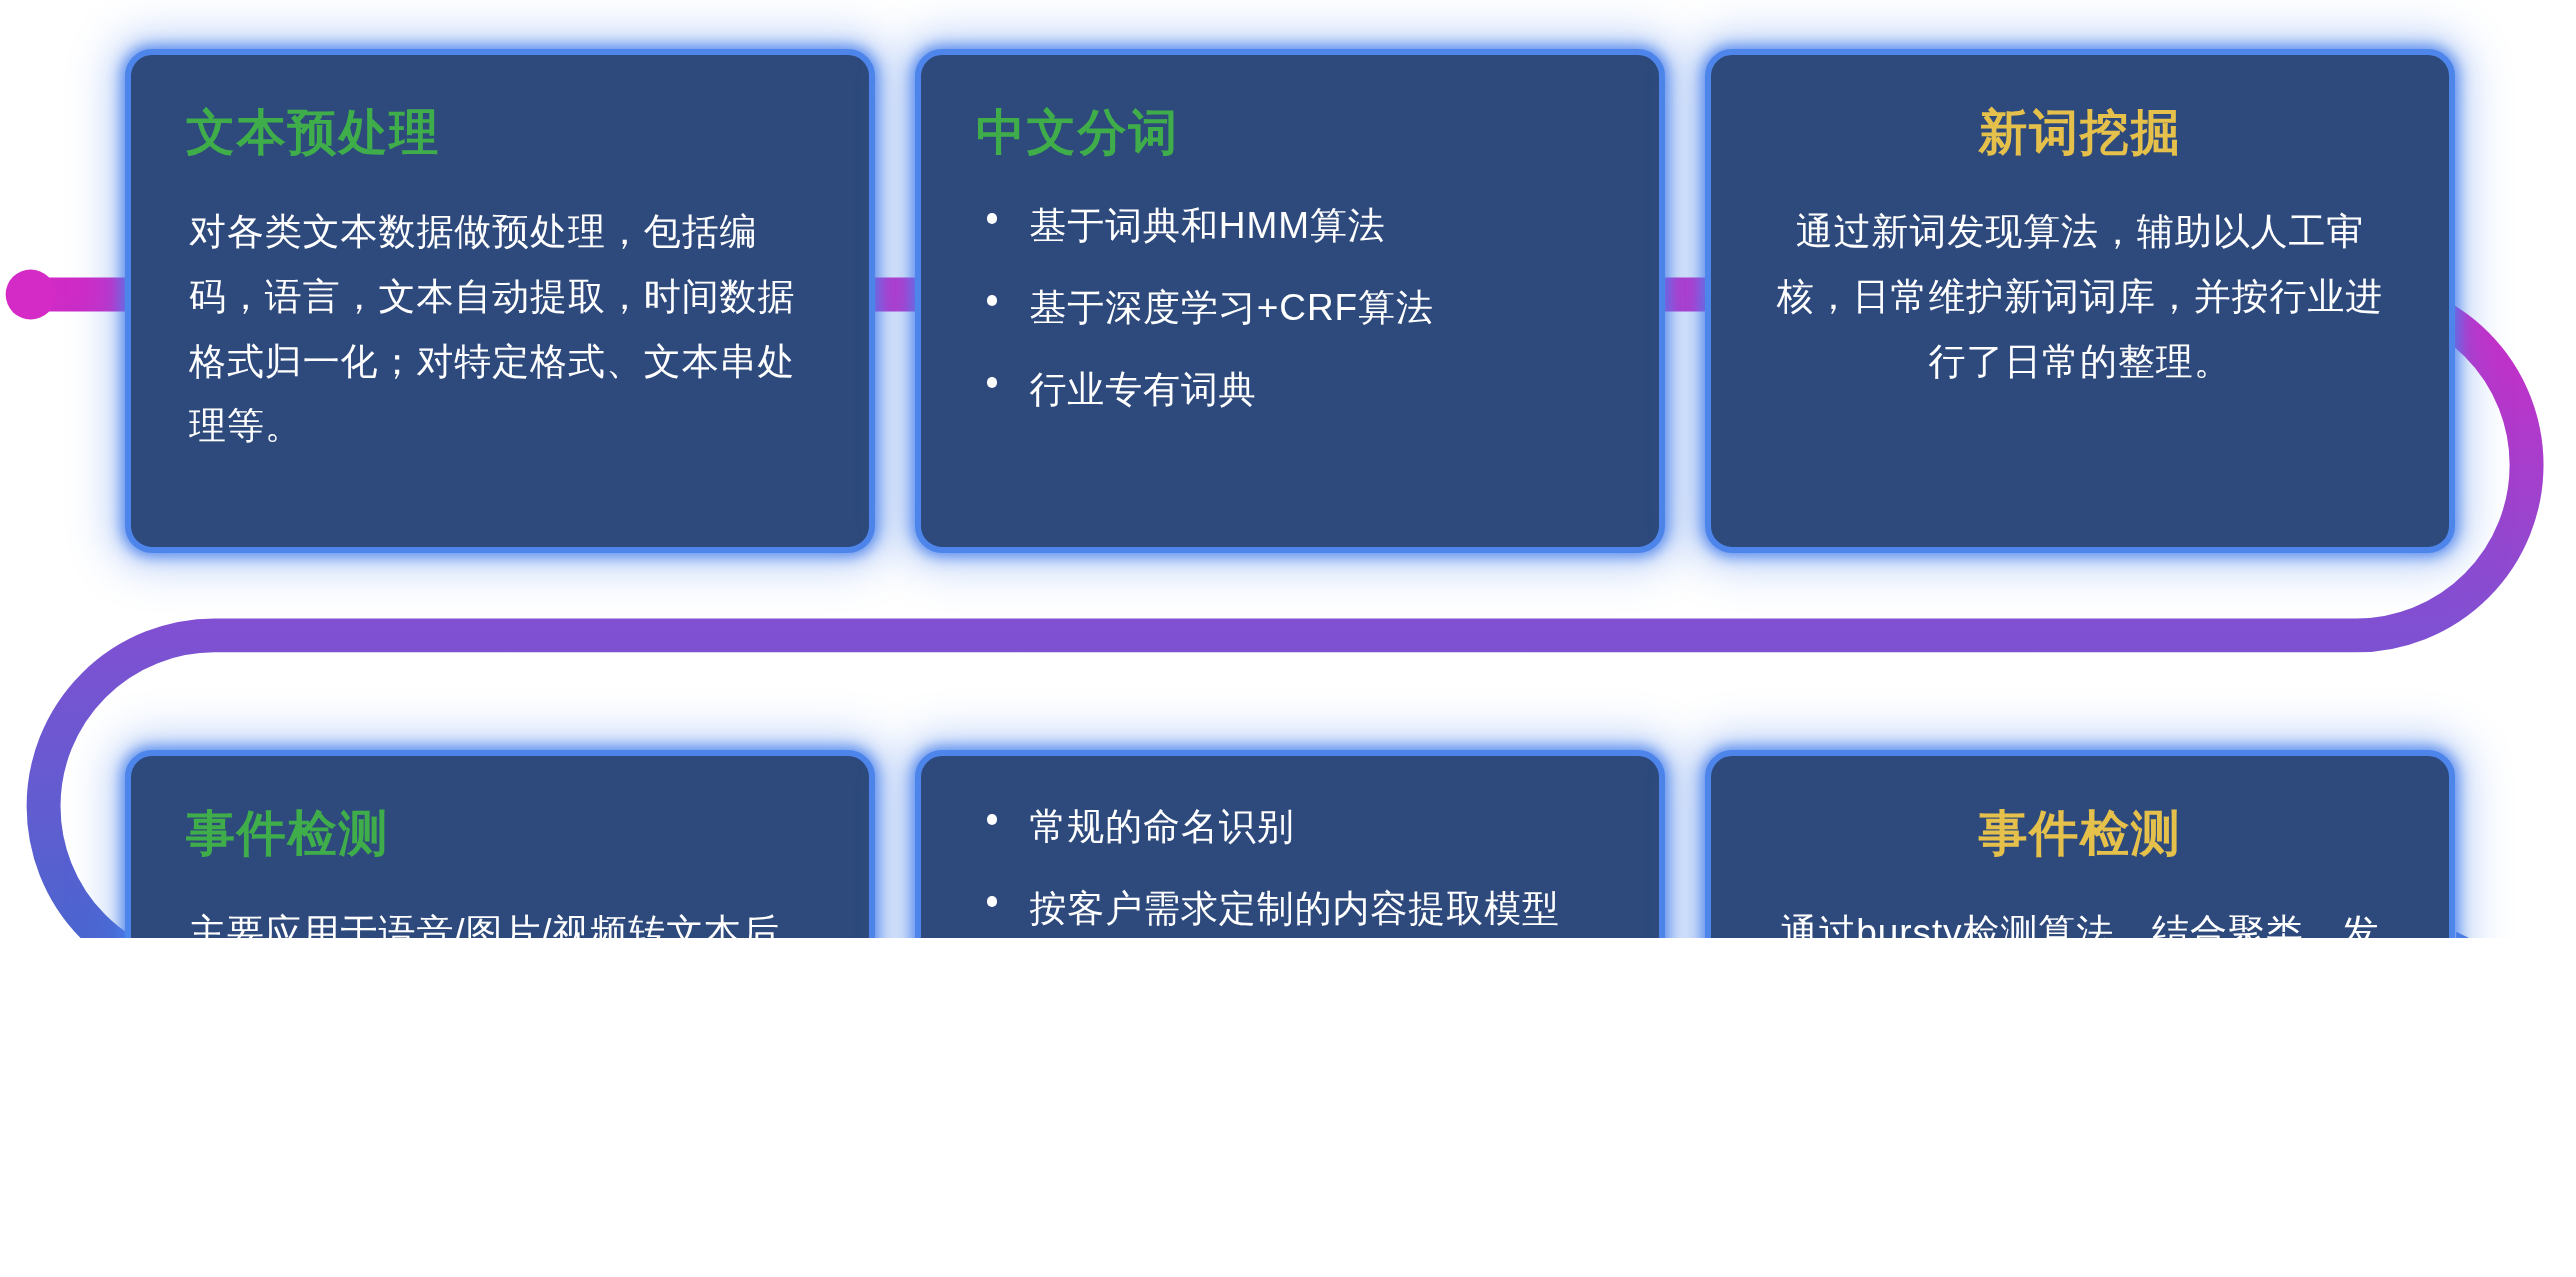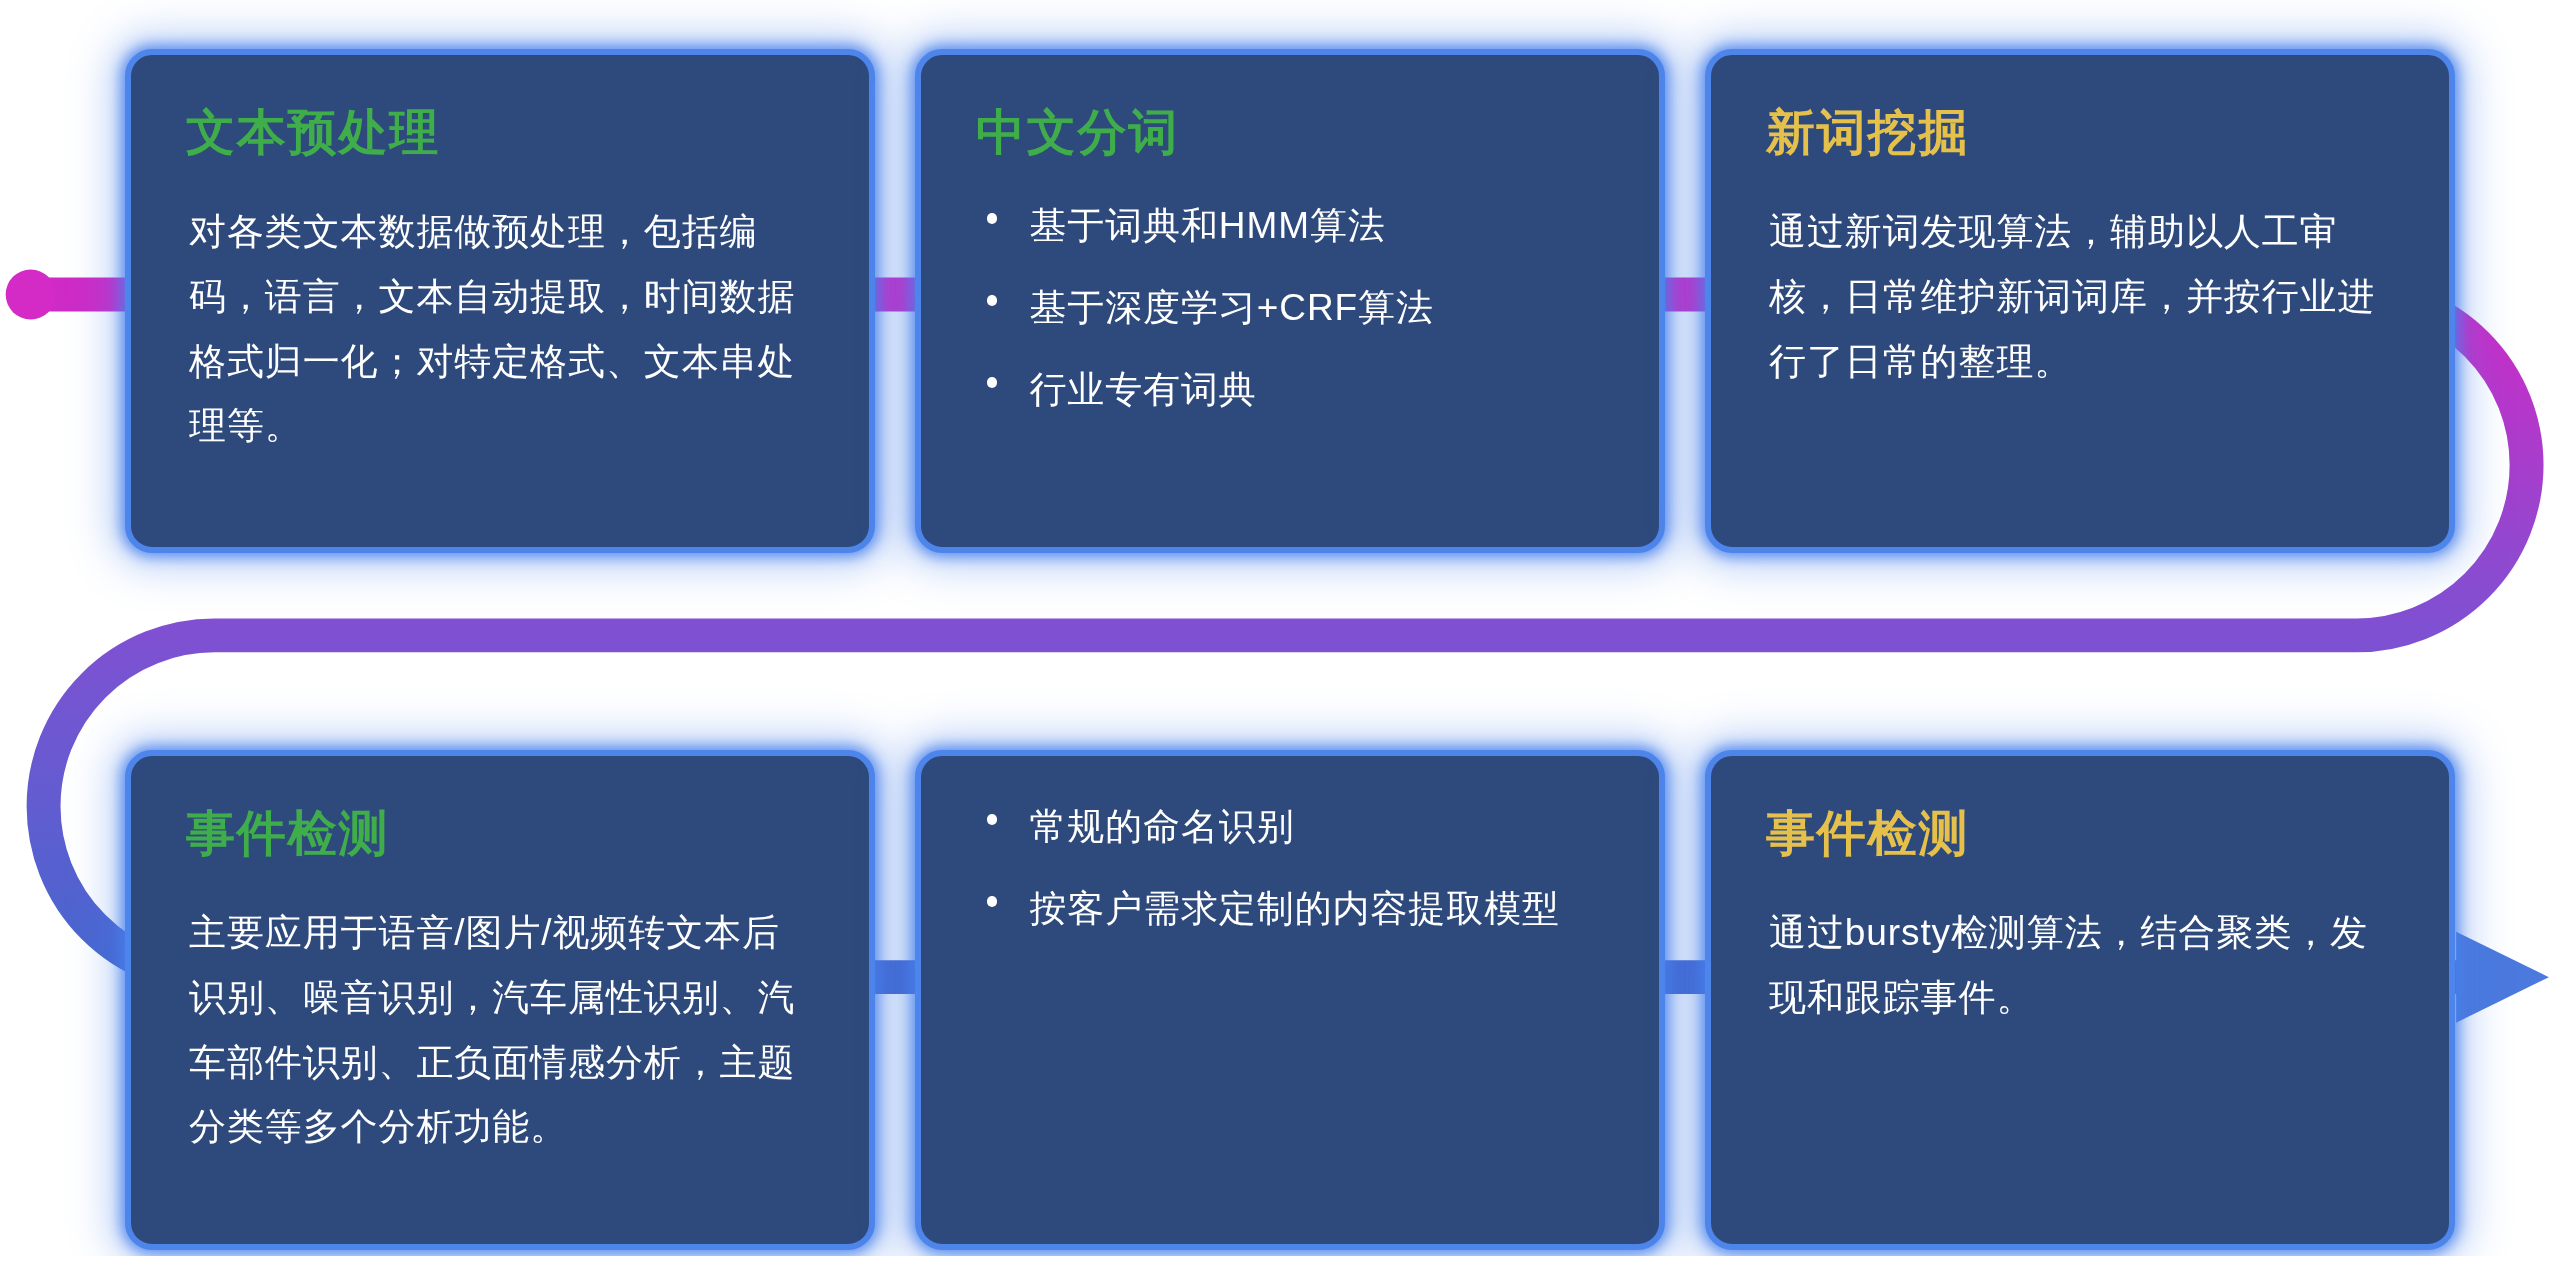--- a/index.html
+++ b/index.html
@@ -1,19 +1,19 @@
 <!DOCTYPE html>
 <html style="font-size:14.3px"><head>
 <meta charset="utf-8">
 <style>
   html,body{margin:0;padding:0;background:#ffffff;}
   .canvas{
     position:relative;
     width:2576px;
-    height:1256px;
+    height:938px;
     overflow:hidden;
     background:#ffffff;
     font-family:"Liberation Sans","DejaVu Sans",sans-serif;
   }
   .flow{
     position:absolute;
     left:0;top:0;
     width:2576px;height:1277px;
     z-index:0;
   }
@@ -25,21 +25,21 @@
     border:6.2px solid #4e85ea;
     border-radius:27px;
     box-shadow:0 0 14.3px 3.6px rgba(72,128,236,0.85), 0 0 41px 14.3px rgba(72,128,236,0.35);
     padding:45px 55px;
     z-index:1;
   }
   .r1{top:49px;height:504px;}
   .r2{top:750px;height:500px;}
   .c1{left:125px;}
   .c2{left:915px;}
-  .c3{left:1705px;}
+  .c3{left:1705px;text-align:center;}
   .title{
     margin:0 0 34px 0;
     font-size:49px;
     font-weight:bold;
     letter-spacing:1.8px;
   }
   .title.green{color:#3fae4a;}
   .title.yellow{color:#e5c04b;}
   .body{
     margin:3px;

